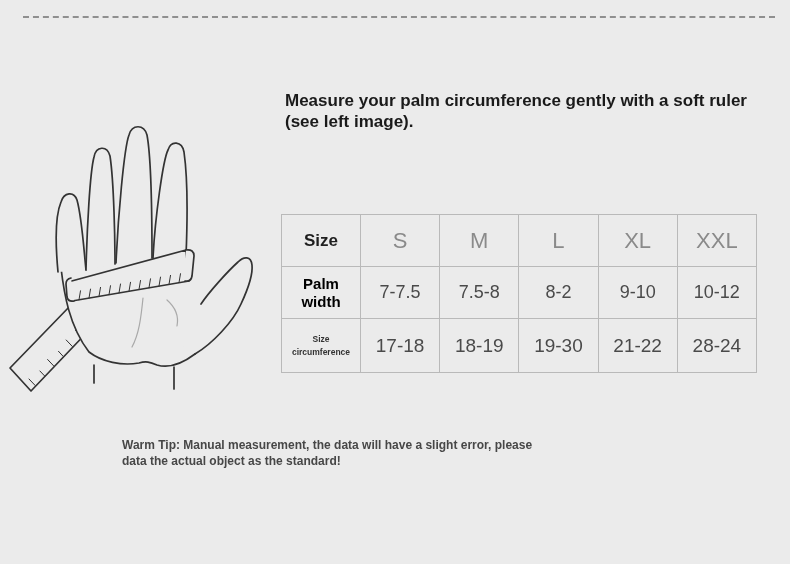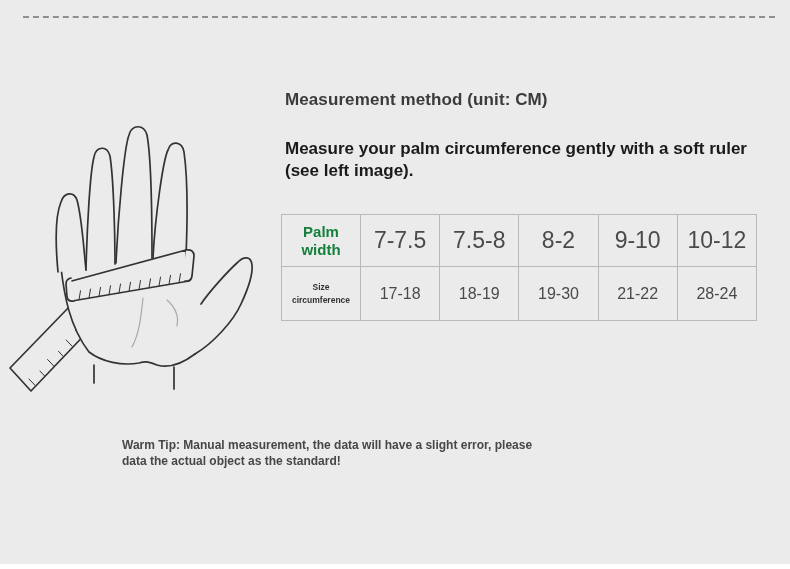--- a/index.html
+++ b/index.html
@@ -40,24 +40,24 @@
   table.size-chart col.label-col{width:79px;}
   table.size-chart th,table.size-chart td{
     border:1px solid #b9b9b9;text-align:center;vertical-align:middle;
     padding:0 6px;background:transparent;
   }
   tr.hdr-row th{height:51px;}
   tr.row-palm th,tr.row-palm td{height:51px;}
   tr.row-circ th,tr.row-circ td{height:53px;}
   .cell-size-label{font-size:17px;font-weight:700;color:#1f1f1f;}
   .cell-size-letter{font-size:22px;font-weight:400;color:#8a8a8a;}
-  .cell-row-label{font-size:15px;font-weight:700;color:#15803d;line-height:1.15;}
+  .cell-row-label{font-size:15px;font-weight:700;color:#000000;line-height:1.15;}
   .cell-row-label-small{font-size:8.5px;font-weight:700;color:#333333;line-height:1.5;}
-  .cell-value{font-size:23px;font-weight:400;color:#4a4a4a;}
-  tr.row-circ .cell-value{font-size:16px;}
+  .cell-value{font-size:18px;font-weight:400;color:#4a4a4a;}
+  tr.row-circ .cell-value{font-size:19px;}
   .warm-tip{
     position:absolute;left:122px;top:438px;width:620px;
     font-size:12px;font-weight:700;color:#474747;line-height:1.32;
   }
   .nowrap{white-space:nowrap;}
 </style>
 </head>
 <body>
 
 <div class="dashed-divider"></div>
@@ -115,34 +115,41 @@
       <path d="M134,189.5 L135.5,180.5"></path>
       <path d="M144,187.8 L145.5,178.8"></path>
       <path d="M154,186.1 L155.5,177.1"></path>
       <path d="M164,184.4 L165.5,175.4"></path>
       <path d="M174,182.7 L175.5,173.7"></path>
     </g>
   </g>
 </svg>
 
 <div class="content-col">
-  <h2 class="section-title">Measurement method (unit: CM)</h2>
   <p class="note-small">Measure your palm circumference gently with a soft ruler (see left image).</p>
 </div>
 
 <table class="size-chart">
   <colgroup>
     <col class="label-col">
       <col>
       <col>
       <col>
       <col>
       <col>
   </colgroup>
   <tbody>
+    <tr class="hdr-row">
+      <th class="cell-size-label">Size</th>
+      <th class="cell-size-letter">S</th>
+      <th class="cell-size-letter">M</th>
+      <th class="cell-size-letter">L</th>
+      <th class="cell-size-letter">XL</th>
+      <th class="cell-size-letter">XXL</th>
+    </tr>
     <tr class="row-palm">
       <th class="cell-row-label">Palm width</th>
       <td class="cell-value">7-7.5</td>
       <td class="cell-value">7.5-8</td>
       <td class="cell-value">8-2</td>
       <td class="cell-value">9-10</td>
       <td class="cell-value">10-12</td>
     </tr>
     <tr class="row-circ">
       <th class="cell-row-label-small">Size circumference</th>

